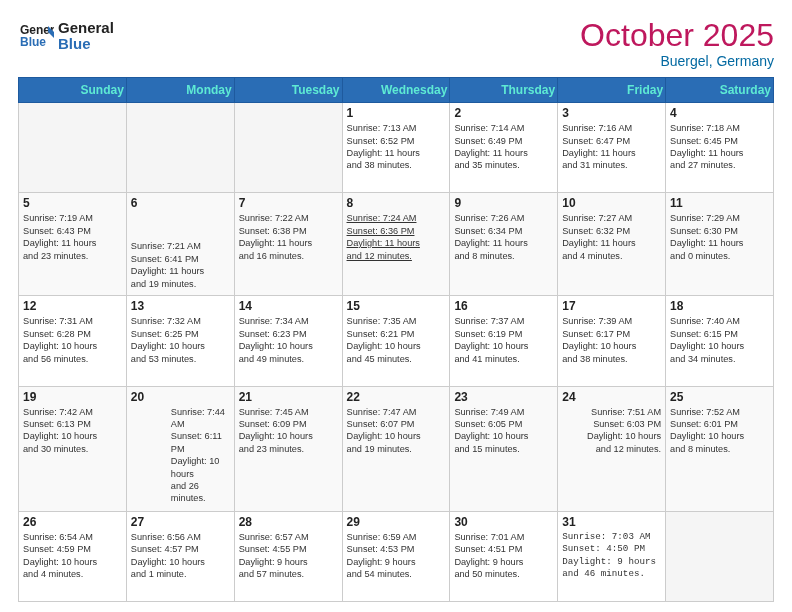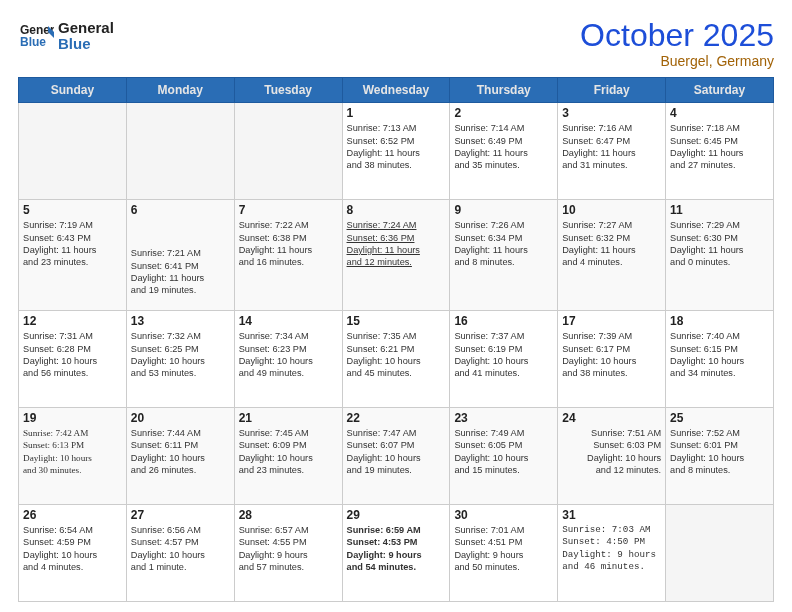--- a/index.html
+++ b/index.html
@@ -31,40 +31,40 @@
     .logo-icon {
       width: 36px;
       height: 36px;
     }
     .title-block {
       text-align: right;
     }
     .month-title {
       font-size: 32px;
       font-weight: 300;
-      color: #1d4ed8;
+      color: #be185d;
       line-height: 1.1;
     }
     .location {
       font-size: 14px;
-      color: #a16207;
+      color: #0369a1;
     }
     .calendar {
       flex: 1;
       border: 1px solid #ccc;
       border-collapse: collapse;
       width: 100%;
       table-layout: fixed;
     }
     .calendar th {
       background-color: #2a6db5;
-      color: #e5e5e5;
+      color: #5eead4;
       font-size: 12px;
       font-weight: bold;
-      text-align: center;
+      text-align: right;
       padding: 5px 2px;
       border: 1px solid #1e5a9e;
     }
     .calendar td {
       vertical-align: top;
       border: 1px solid #ccc;
       padding: 3px 4px;
       font-size: 9.5px;
       color: #222;
       height: 88px;
@@ -255,28 +255,28 @@
             <span class="day-number">18</span>
             <div class="cell-content" style="white-space: pre-line;">Sunrise: 7:40 AM
 Sunset: 6:15 PM
 Daylight: 10 hours
 and 34 minutes.</div>
           </td>
         </tr>
         <tr style="background: rgb(240, 244, 248); padding-left: 7px;">
           <td>
             <span class="day-number">19</span>
-            <div class="cell-content" style="white-space: pre-line; font-family: Liberation Serif, serif;">Sunrise: 7:42 AM
+            <div class="cell-content" style="white-space: pre-line;">Sunrise: 7:42 AM
 Sunset: 6:13 PM
 Daylight: 10 hours
 and 30 minutes.</div>
           </td>
           <td>
             <span class="day-number">20</span>
-            <div class="cell-content" style="white-space: pre-line;">Sunrise: 7:44 AM
+            <div class="cell-content" style="white-space: pre-line; margin-left: 40px;">Sunrise: 7:44 AM
 Sunset: 6:11 PM
 Daylight: 10 hours
 and 26 minutes.</div>
           </td>
           <td>
             <span class="day-number">21</span>
             <div class="cell-content" style="white-space: pre-line;">Sunrise: 7:45 AM
 Sunset: 6:09 PM
 Daylight: 10 hours
 and 23 minutes.</div>
@@ -327,21 +327,21 @@
           </td>
           <td>
             <span class="day-number">28</span>
             <div class="cell-content" style="white-space: pre-line;">Sunrise: 6:57 AM
 Sunset: 4:55 PM
 Daylight: 9 hours
 and 57 minutes.</div>
           </td>
           <td>
             <span class="day-number">29</span>
-            <div class="cell-content" style="white-space: pre-line; font-weight: bold;">Sunrise: 6:59 AM
+            <div class="cell-content" style="white-space: pre-line;">Sunrise: 6:59 AM
 Sunset: 4:53 PM
 Daylight: 9 hours
 and 54 minutes.</div>
           </td>
           <td>
             <span class="day-number">30</span>
             <div class="cell-content" style="white-space: pre-line;">Sunrise: 7:01 AM
 Sunset: 4:51 PM
 Daylight: 9 hours
 and 50 minutes.</div>

